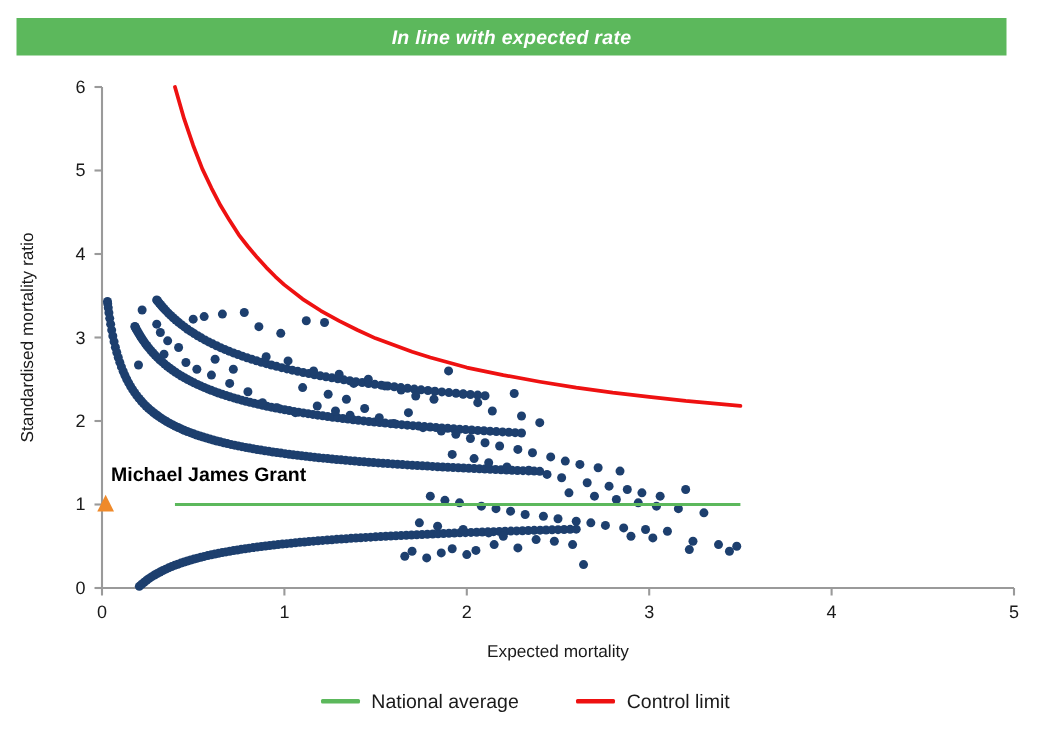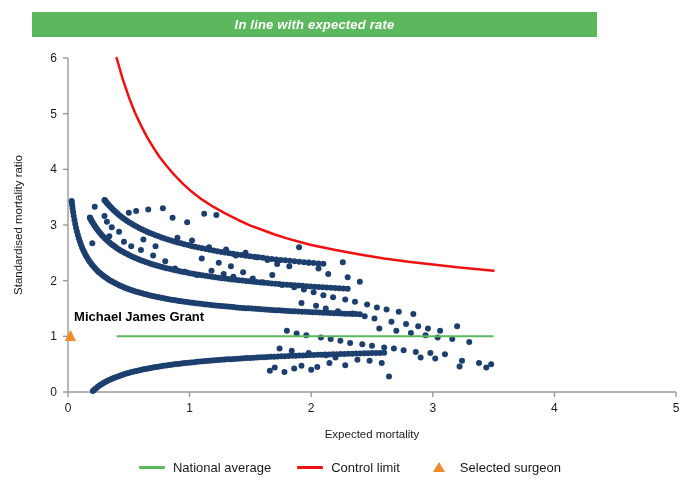--- a/index.html
+++ b/index.html
@@ -16,23 +16,23 @@
   #app {
     position: relative;
     width: 700px;
     height: 500px;
     background: #ffffff;
   }
 
   
   #status-banner {
     position: absolute;
-    left: 32px;
+    left: 11px;
     top: 12px;
-    width: 565px;
+    width: 660px;
     height: 25px;
     background: #5cb85c;
     display: flex;
     align-items: center;
     justify-content: center;
   }
   #status-banner-text {
     color: #ffffff;
     font-size: 13px;
     font-weight: bold;
@@ -75,21 +75,21 @@
   
   #chart-legend {
     position: absolute;
     left: 0;
     top: 452px;
     width: 700px;
     height: 30px;
     display: flex;
     align-items: center;
     justify-content: center;
-    gap: 26px;
+    gap: 38px;
   }
   .legend-entry {
     display: flex;
     align-items: center;
     gap: 8px;
   }
   .legend-label {
     font-size: 13px;
     color: #1a1a1a;
     white-space: nowrap;
@@ -691,19 +691,15 @@
 
   <div id="chart-legend">
       <div class="legend-entry">
         <span class="legend-swatch-line" style="background: rgb(92, 184, 92);"></span>
         <span class="legend-label">National average</span>
       </div>
       <div class="legend-entry">
         <span class="legend-swatch-line" style="background: rgb(238, 17, 17);"></span>
         <span class="legend-label">Control limit</span>
       </div>
-      <div class="legend-entry">
-        <span class="legend-swatch-tri" style="border-bottom: 10px solid rgb(239, 138, 43);"></span>
-        <span class="legend-label">Selected surgeon</span>
-      </div>
     </div>
 
 </div>
 
 </body></html>

